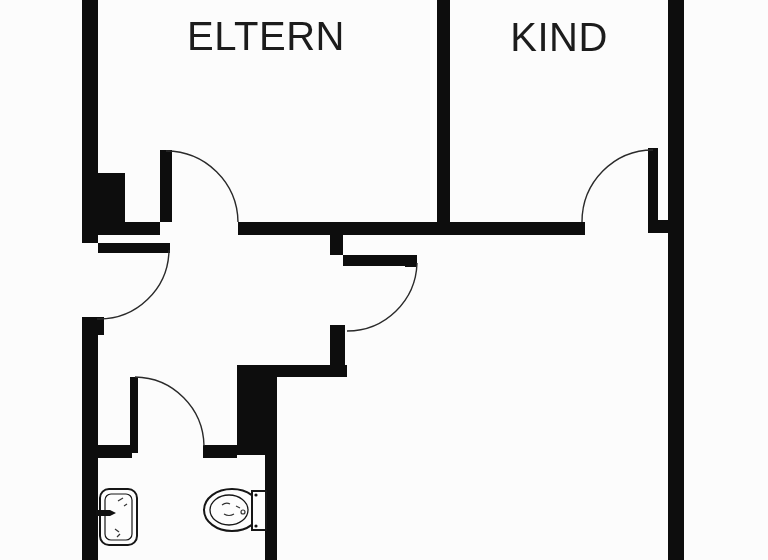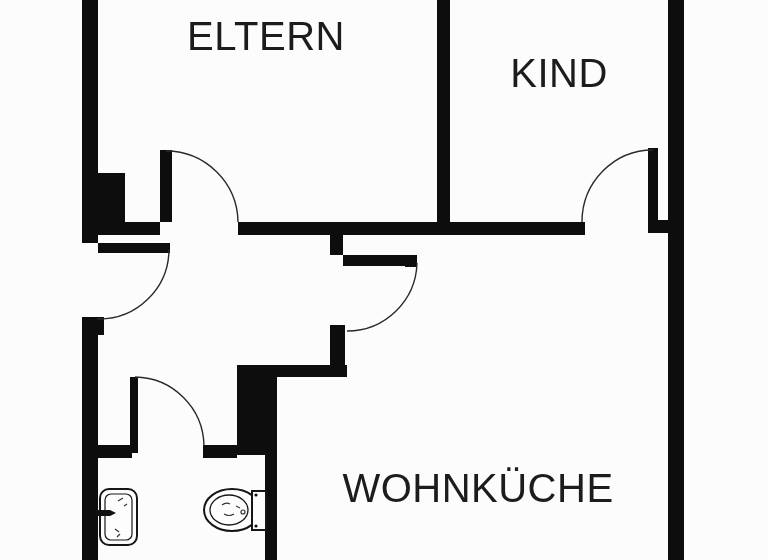--- a/index.html
+++ b/index.html
@@ -107,16 +107,15 @@
       <g stroke="#333" stroke-width="1.2" fill="none">
         <path d="M 222,505 q 4,-3 8,-1"></path>
         <path d="M 224,514 q 5,3 10,0"></path>
         <path d="M 236,506 l 4,2"></path>
         <circle cx="243" cy="512" r="2"></circle>
       </g>
     </g>
   </svg>
 
   <div class="room-label" style="left:266px; top:16px;">ELTERN</div>
-  <div class="room-label" style="left:559px; top:17px;margin-top:36px;">KIND</div>
-  <div class="room-label" style="left:478px; top:468px;">WOHNKÜCHE</div>
+  <div class="room-label" style="left:559px; top:17px;">KIND</div>
 
 </div>
 
 </body></html>

